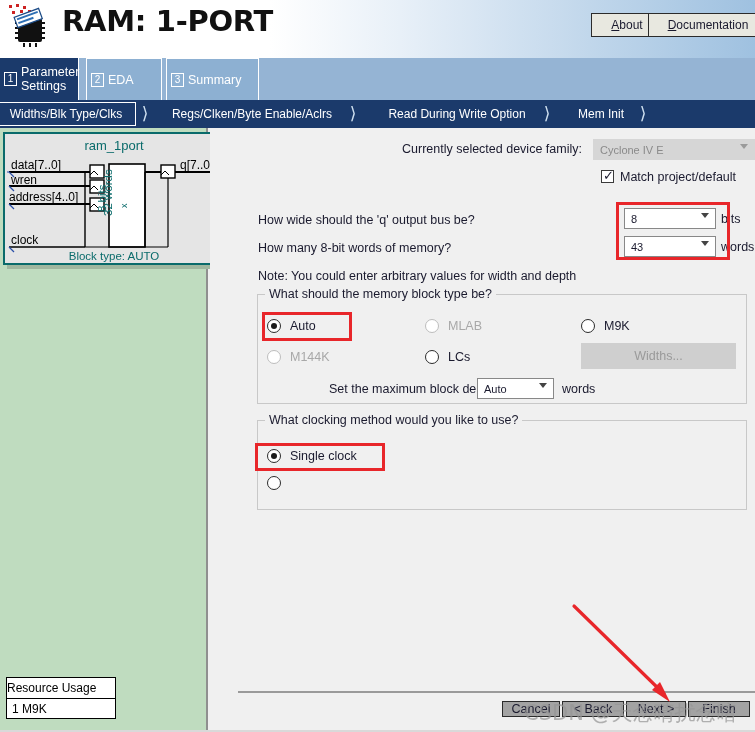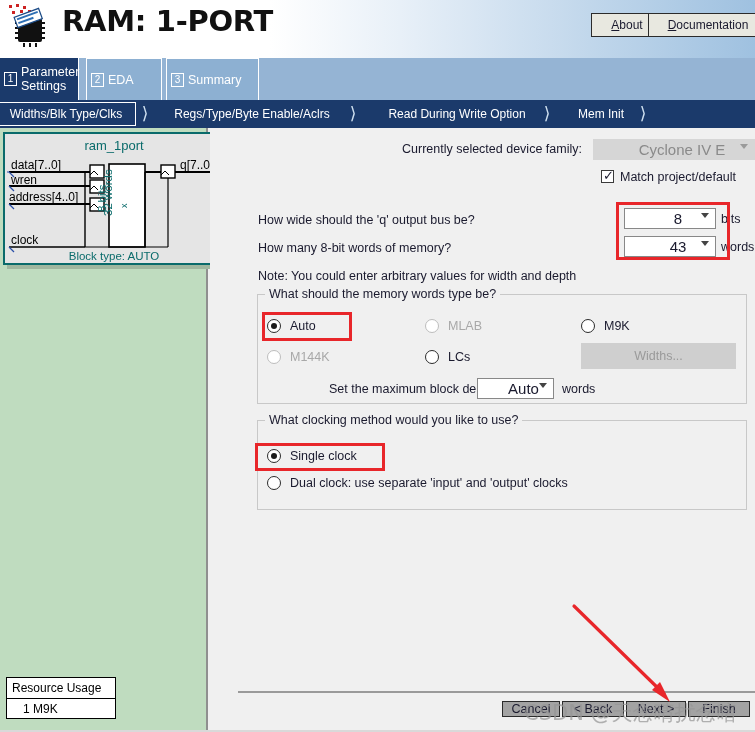--- a/index.html
+++ b/index.html
@@ -101,39 +101,39 @@
     position:absolute;left:3px;top:4px;width:222px;height:133px;
     background:#e5e5e5;border:2px solid #0a6b6b;box-sizing:border-box;
   }
   #diagram svg{display:block;}
   #resource-box{
     position:absolute;left:6px;top:549px;width:110px;height:42px;
     background:#ffffff;border:1px solid #000;box-sizing:border-box;
     font-size:12px;color:#000;
   }
   #resource-box .rb-head{
-    height:21px;line-height:21px;padding-left:5px;
+    height:21px;line-height:21px;
     border-bottom:1px solid #000;box-sizing:border-box;
   }
-  #resource-box .rb-val{height:20px;line-height:20px;padding-left:16px;}
+  #resource-box .rb-val{height:20px;line-height:20px;padding-left:5px;}
 
   
   #content{
     position:absolute;left:210px;top:128px;width:545px;height:604px;
     background:#f0f0f0;
   }
   .lbl-text{position:absolute;font-size:12.5px;color:#1a1a2e;white-space:nowrap;}
 
   
   .combo{
     position:absolute;height:21px;background:#ffffff;
     border:1px solid #888;box-sizing:border-box;
-    font-size:15px;color:#1a1a2e;
+    font-size:11px;color:#1a1a2e;
     display:flex;align-items:center;
-    padding-left:16px;cursor:pointer;justify-content:center;
+    padding-left:6px;cursor:pointer;
   }
   .combo .arr{
     position:absolute;right:6px;top:4px;
     width:0;height:0;border-left:4.5px solid transparent;
     border-right:4.5px solid transparent;border-top:5px solid #444;
   }
   .combo.disabled{background:#d6d6d6;border:1px solid #d6d6d6;color:#8a8a8a;cursor:default;}
   .combo.disabled .arr{border-top-color:#9a9a9a;}
 
   
@@ -256,21 +256,21 @@
   </div>
   <div class="tab" id="tab-3">
     <span class="num">3</span>
     <span class="lbl">Summary</span>
   </div>
 </div>
 
 <div id="substrip">
   <div class="crumb" id="crumb-0">Widths/Blk Type/Clks</div>
   <div class="chev" id="chev-0">⟩</div>
-  <div class="crumb" id="crumb-1">Regs/Type/Byte Enable/Aclrs</div>
+  <div class="crumb" id="crumb-1">Regs/Clken/Byte Enable/Aclrs</div>
   <div class="chev" id="chev-1">⟩</div>
   <div class="crumb" id="crumb-2">Read During Write Option</div>
   <div class="chev" id="chev-2">⟩</div>
   <div class="crumb" id="crumb-3">Mem Init</div>
   <div class="chev" id="chev-3">⟩</div>
 </div>
 
 <div id="leftpanel">
   <div id="diagram-shadow"></div>
   <div id="diagram">
@@ -347,21 +347,21 @@
   <div class="lbl-text" style="left:48px;top:113px;">How many 8-bit words of memory?</div>
   <div class="combo" style="left:414px;top:108px;width:92px;">
     <span>43</span>
     <span class="arr"></span>
   </div>
   <div class="lbl-text" style="left:511px;top:112px;">words</div>
 
   <div class="lbl-text" style="left:48px;top:141px;">Note: You could enter arbitrary values for width and depth</div>
 
   <div class="group" style="left:47px;top:166px;width:490px;height:110px;"></div>
-  <div class="group-title" style="left:55px;top:159px;">What should the memory words type be?</div>
+  <div class="group-title" style="left:55px;top:159px;">What should the memory block type be?</div>
 
   <div class="radio on" style="left:57px;top:191px;"></div>
   <div class="rlabel" style="left:80px;top:191px;">Auto</div>
 
   <div class="radio disabled" style="left:215px;top:191px;"></div>
   <div class="rlabel disabled" style="left:238px;top:191px;">MLAB</div>
 
   <div class="radio" style="left:371px;top:191px;"></div>
   <div class="rlabel" style="left:394px;top:191px;">M9K</div>
 
@@ -380,21 +380,20 @@
   </div>
   <div class="lbl-text" style="left:352px;top:254px;">words</div>
 
   <div class="group" style="left:47px;top:292px;width:490px;height:90px;"></div>
   <div class="group-title" style="left:55px;top:285px;">What clocking method would you like to use?</div>
 
   <div class="radio on" style="left:57px;top:321px;"></div>
   <div class="rlabel" style="left:80px;top:321px;">Single clock</div>
 
   <div class="radio" style="left:57px;top:348px;"></div>
-  <div class="rlabel" style="left:80px;top:348px;">Dual clock: use separate 'input' and 'output' clocks</div>
 </div>
 
 <div class="redbox" style="left:616px;top:202px;width:114px;height:58px;"></div>
 <div class="redbox" style="left:262px;top:312px;width:90px;height:29px;"></div>
 <div class="redbox" style="left:255px;top:443px;width:130px;height:28px;"></div>
 
 <div id="footer-sep"></div>
 <div class="nav-btn" id="btn-cancel">Cancel</div>
 <div class="nav-btn" id="btn-back">&lt; Back</div>
 <div class="nav-btn" id="btn-next">Next &gt;</div>

